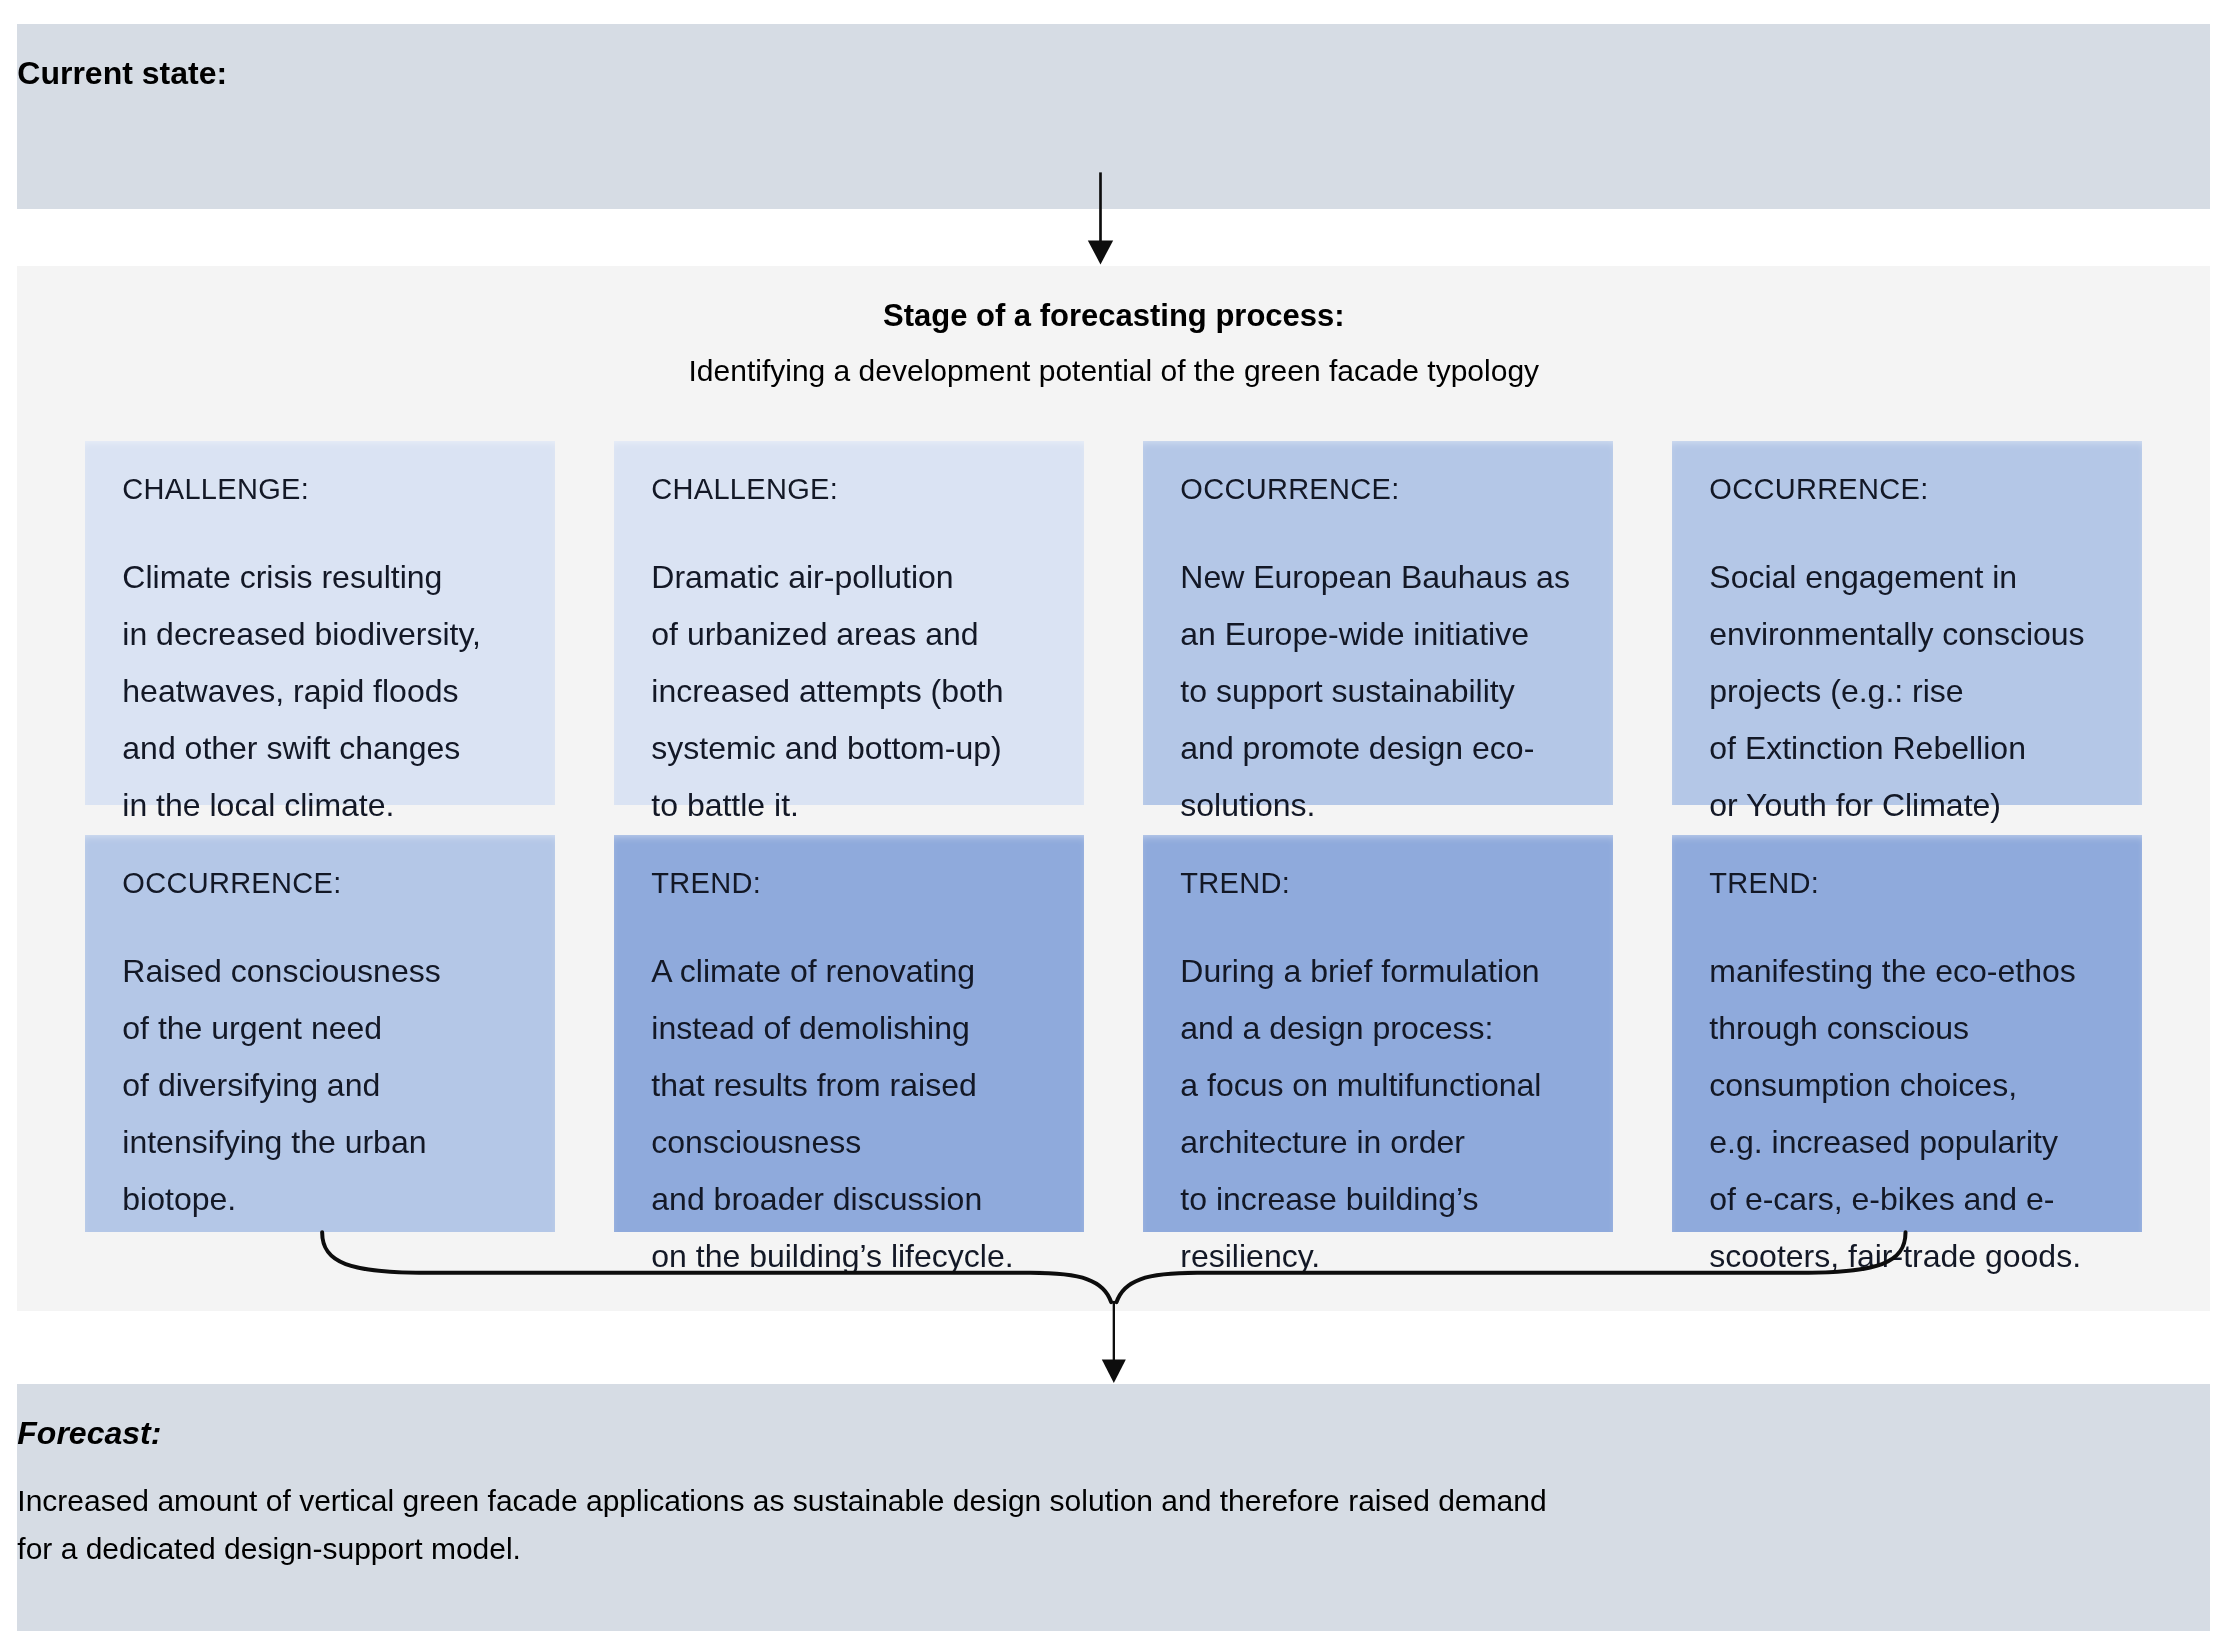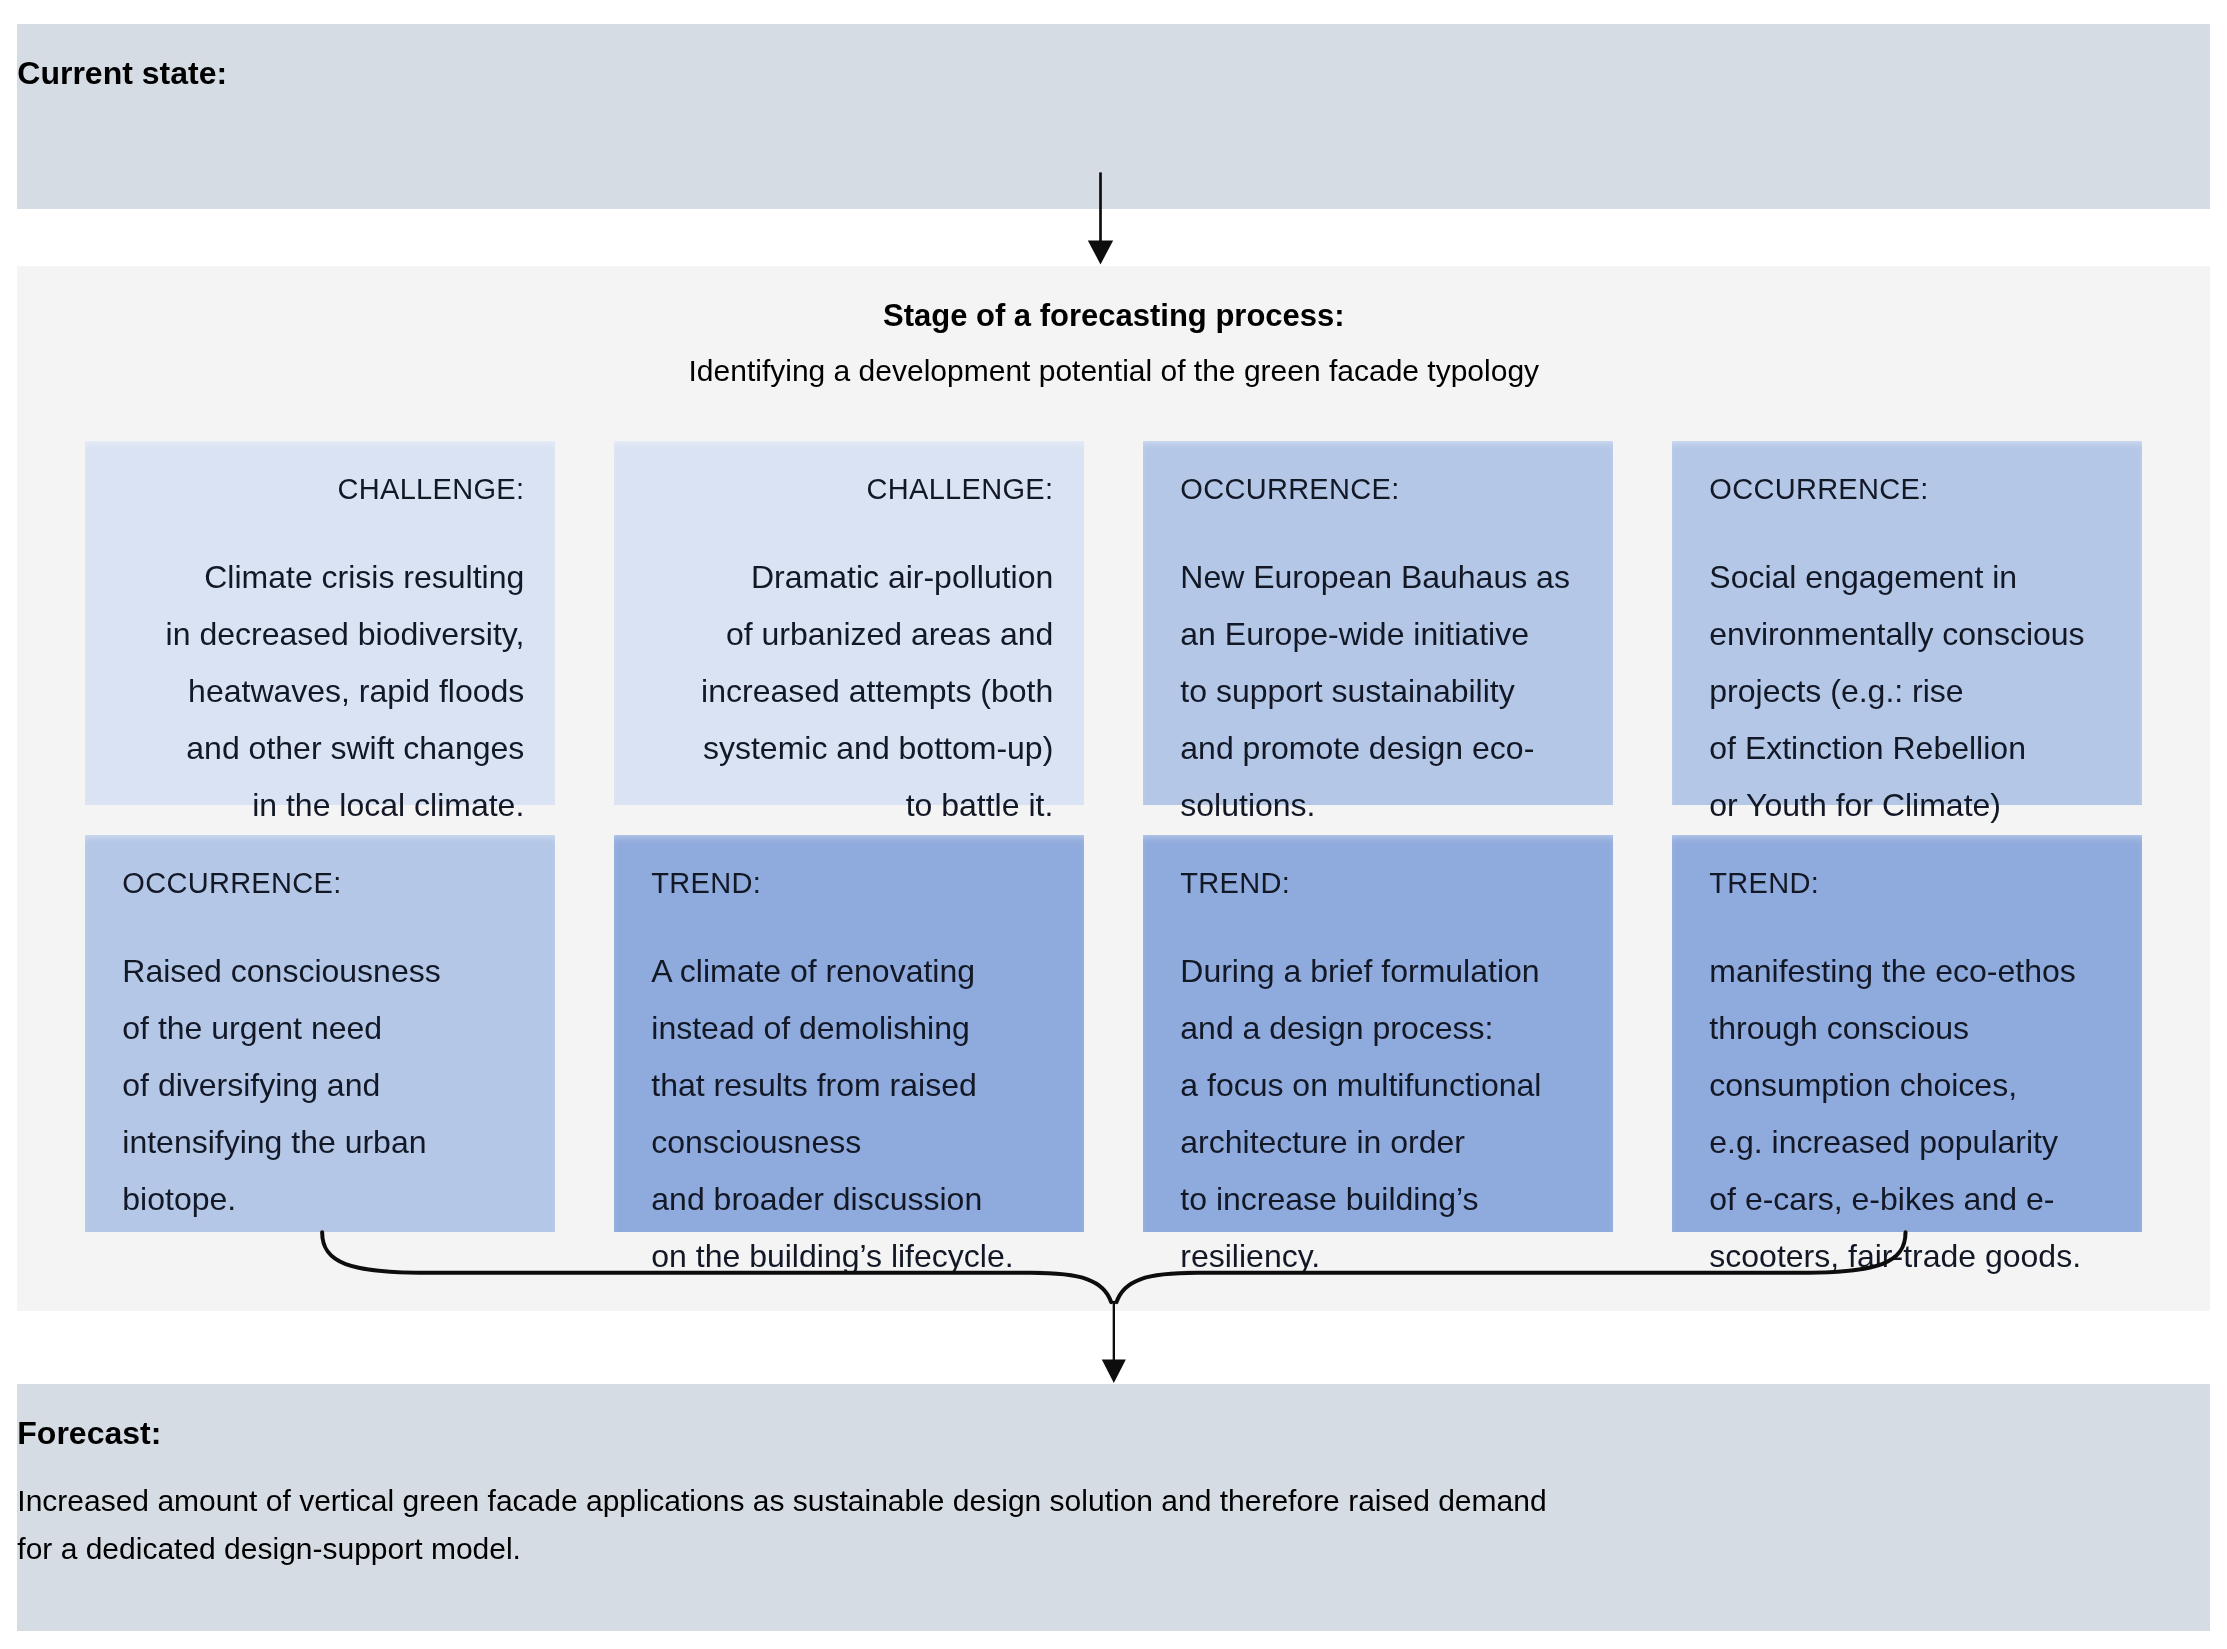--- a/index.html
+++ b/index.html
@@ -9,39 +9,39 @@
     color:#000;overflow:hidden;
   }
   .banner{
     position:absolute;left:17.3px;width:2193px;
     background:var(--banner-bg,#d6dce4);
     text-align:left;
   }
   #top-banner{top:24px;height:185px;}
   #forecast-banner{top:1384px;height:247px;}
   .banner-title{font-weight:bold;font-size:32px;padding-top:31px;}
-  #forecast-banner .banner-title{}
+  #forecast-banner .banner-title{font-style:italic;}
   .banner-body{font-size:30px;margin-top:25px;line-height:1.6;white-space:pre-line;}
   #stage-panel{
     position:absolute;left:17.3px;top:266px;width:2193px;height:1045px;
     background:var(--panel-bg,#f4f4f4);text-align:center;
   }
   .panel-title{font-weight:bold;font-size:31px;padding-top:32px;}
   .panel-subtitle{font-size:30px;margin-top:20px;}
   .boxes{
     position:absolute;left:68px;right:68px;top:175px;
     display:grid;grid-template-columns:repeat(4,1fr);
     grid-template-rows:364px 397px;column-gap:59px;row-gap:30px;
     text-align:left;
   }
   .box{
     padding:32px 31px 0 37px;color:var(--text-dark,#131826);
     box-shadow:inset 0 5.3px 9.3px -5.3px rgba(255,255,255,.6);
   }
-  .tone-light{background:var(--box-light,#dae3f3);text-align:right;}
+  .tone-light{background:var(--box-light,#dae3f3);}
   .tone-medium{background:var(--box-medium,#b4c7e7);}
   .tone-dark{background:var(--box-dark,#8faadc);}
   .box-label{font-size:29px;margin-bottom:43px;letter-spacing:0.3px;}
   .box-body{font-size:32px;line-height:1.78;white-space:pre-line;}
   #arrows{position:absolute;left:0;top:0;width:2227px;height:1650px;pointer-events:none;}
 </style>
 </head>
 <body>
 
 <div id="top-banner" class="banner">

